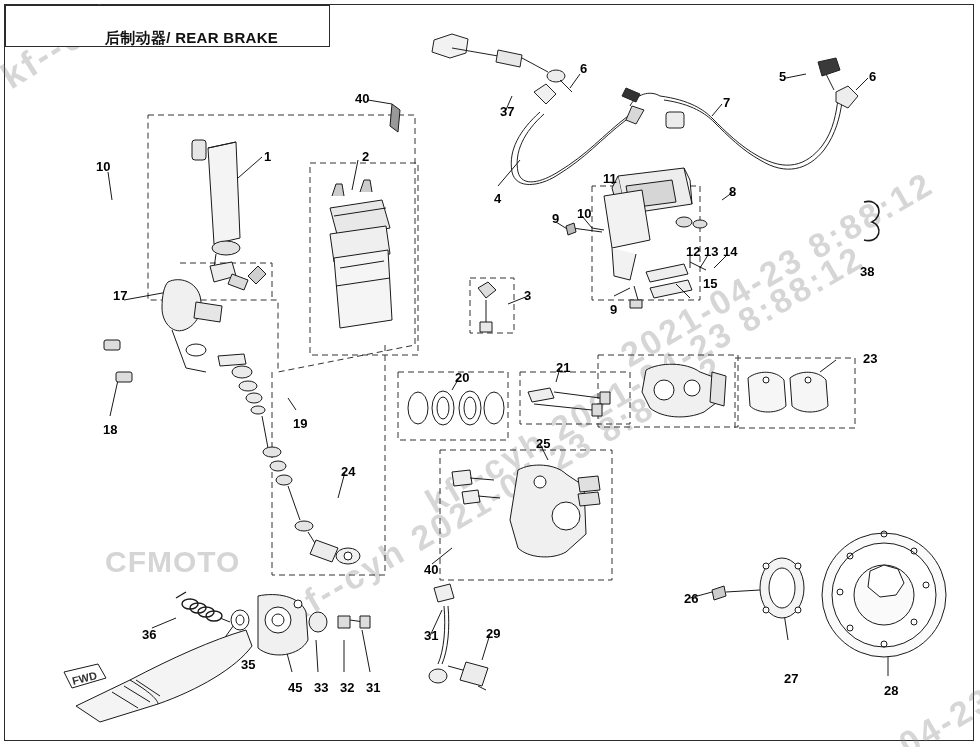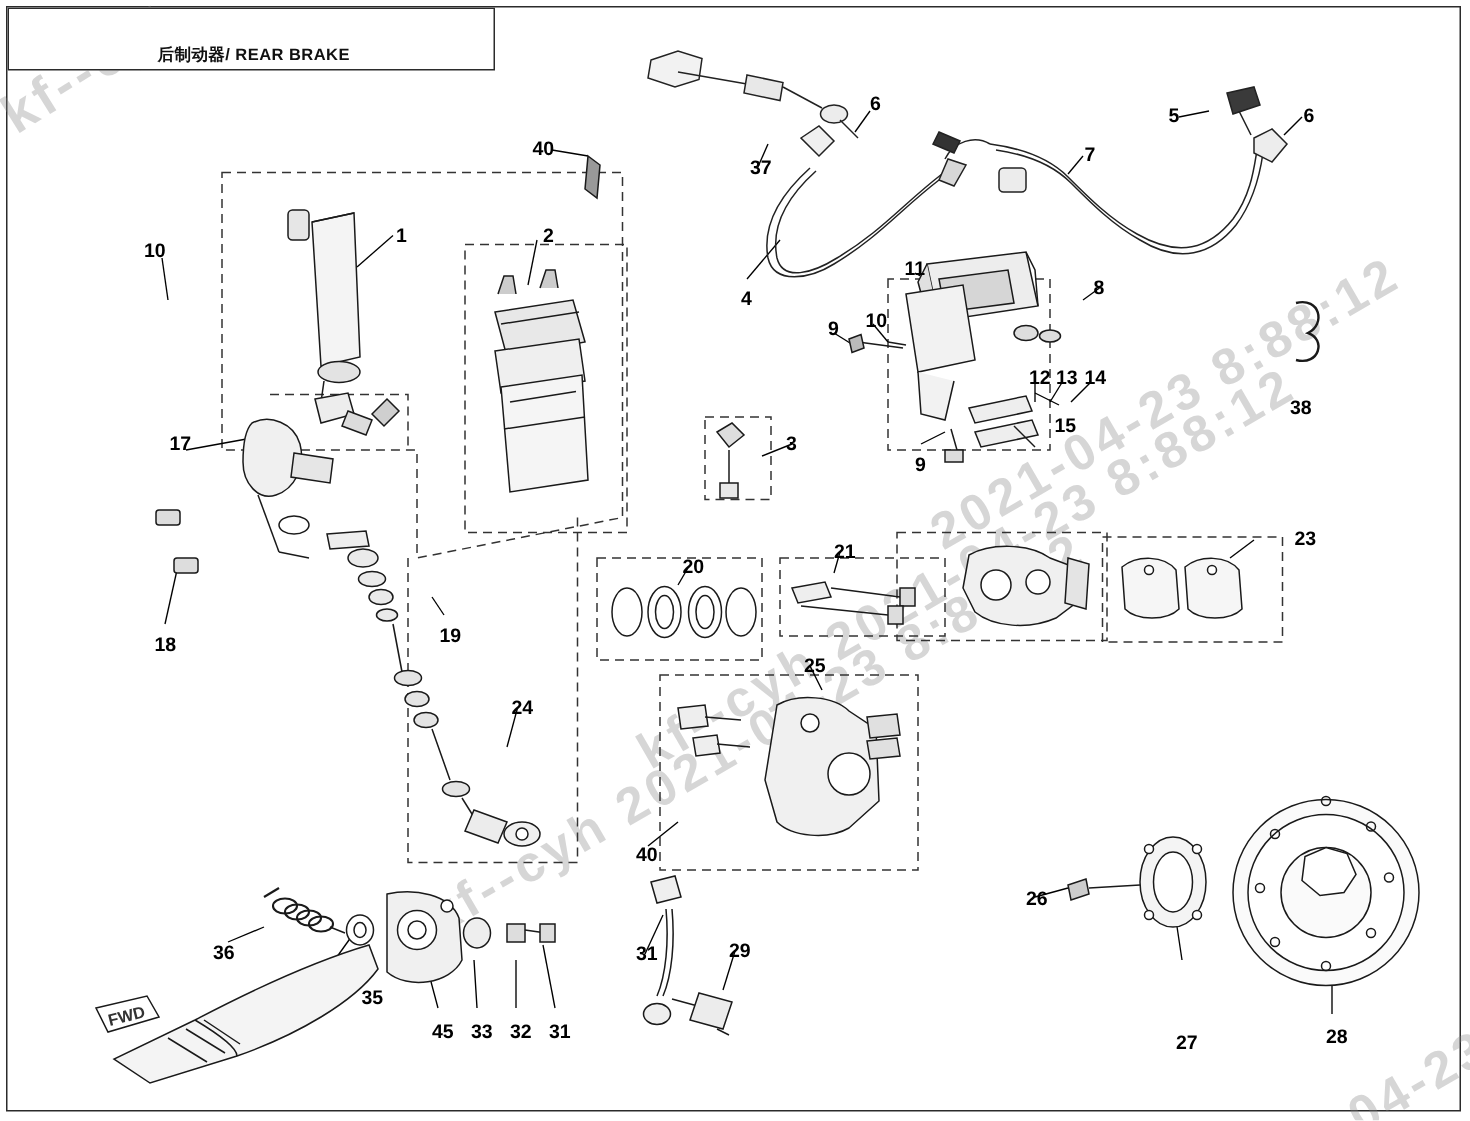--- a/index.html
+++ b/index.html
@@ -33,21 +33,21 @@
     width: 325px;
     height: 42px;
     border: 1px solid #2b2b2b;
     box-sizing: border-box;
     background: #ffffff;
   }
   .title-text {
     position: absolute;
     left: 105px;
     top: 29px;
-    font-size: 11px;
+    font-size: 15px;
     font-weight: bold;
     color: #111111;
     white-space: nowrap;
     letter-spacing: 0.3px;
   }
   .callout {
     position: absolute;
     font-size: 13px;
     font-weight: bold;
     color: #000000;
@@ -102,20 +102,21 @@
 
 <div id="page">
 
   <div class="frame-border"></div>
 
   <div class="watermark wm1">kf--cyh</div>
   <div class="watermark wm2">kf--cyh  2021-04-23 8:88:12</div>
   <div class="watermark wm3">kf--cyh  2021-04-23 8:88:12</div>
   <div class="watermark wm4">2021-04-23 8:88:12</div>
   <div class="watermark wm5">2021-04-23 8:88:12</div>
+  <div class="cfmoto-wm">CFMOTO</div>
 
   <svg class="layer" viewBox="0 0 980 747">
     <g fill="none" stroke="#1a1a1a" stroke-width="1">
 
       <g stroke-dasharray="6,4" stroke="#333">
         <path d="M148 115 L415 115 L415 345 L278 372 L278 300 L148 300 Z"></path>
         <rect x="310" y="163" width="108" height="192"></rect>
         <path d="M180 263 L272 263 L272 300"></path>
         <path d="M272 372 L272 575 L385 575 L385 345"></path>
         <rect x="470" y="278" width="44" height="55"></rect>
@@ -406,21 +407,21 @@
       <div class="callout" style="left: 524px; top: 289px;">3</div>
       <div class="callout" style="left: 103px; top: 423px;">18</div>
       <div class="callout" style="left: 293px; top: 417px;">19</div>
       <div class="callout" style="left: 455px; top: 371px;">20</div>
       <div class="callout" style="left: 556px; top: 361px;">21</div>
       <div class="callout" style="left: 863px; top: 352px;">23</div>
       <div class="callout" style="left: 536px; top: 437px;">25</div>
       <div class="callout" style="left: 341px; top: 465px;">24</div>
       <div class="callout" style="left: 424px; top: 563px;">40</div>
       <div class="callout" style="left: 684px; top: 592px;">26</div>
-      <div class="callout" style="left: 784px; top: 688px;">27</div>
+      <div class="callout" style="left: 784px; top: 672px;">27</div>
       <div class="callout" style="left: 884px; top: 684px;">28</div>
       <div class="callout" style="left: 142px; top: 628px;">36</div>
       <div class="callout" style="left: 211px; top: 658px; margin-left: 30px;">35</div>
       <div class="callout" style="left: 288px; top: 681px;">45</div>
       <div class="callout" style="left: 314px; top: 681px;">33</div>
       <div class="callout" style="left: 340px; top: 681px;">32</div>
       <div class="callout" style="left: 366px; top: 681px;">31</div>
       <div class="callout" style="left: 424px; top: 629px;">31</div>
       <div class="callout" style="left: 486px; top: 627px;">29</div>
     </div>

